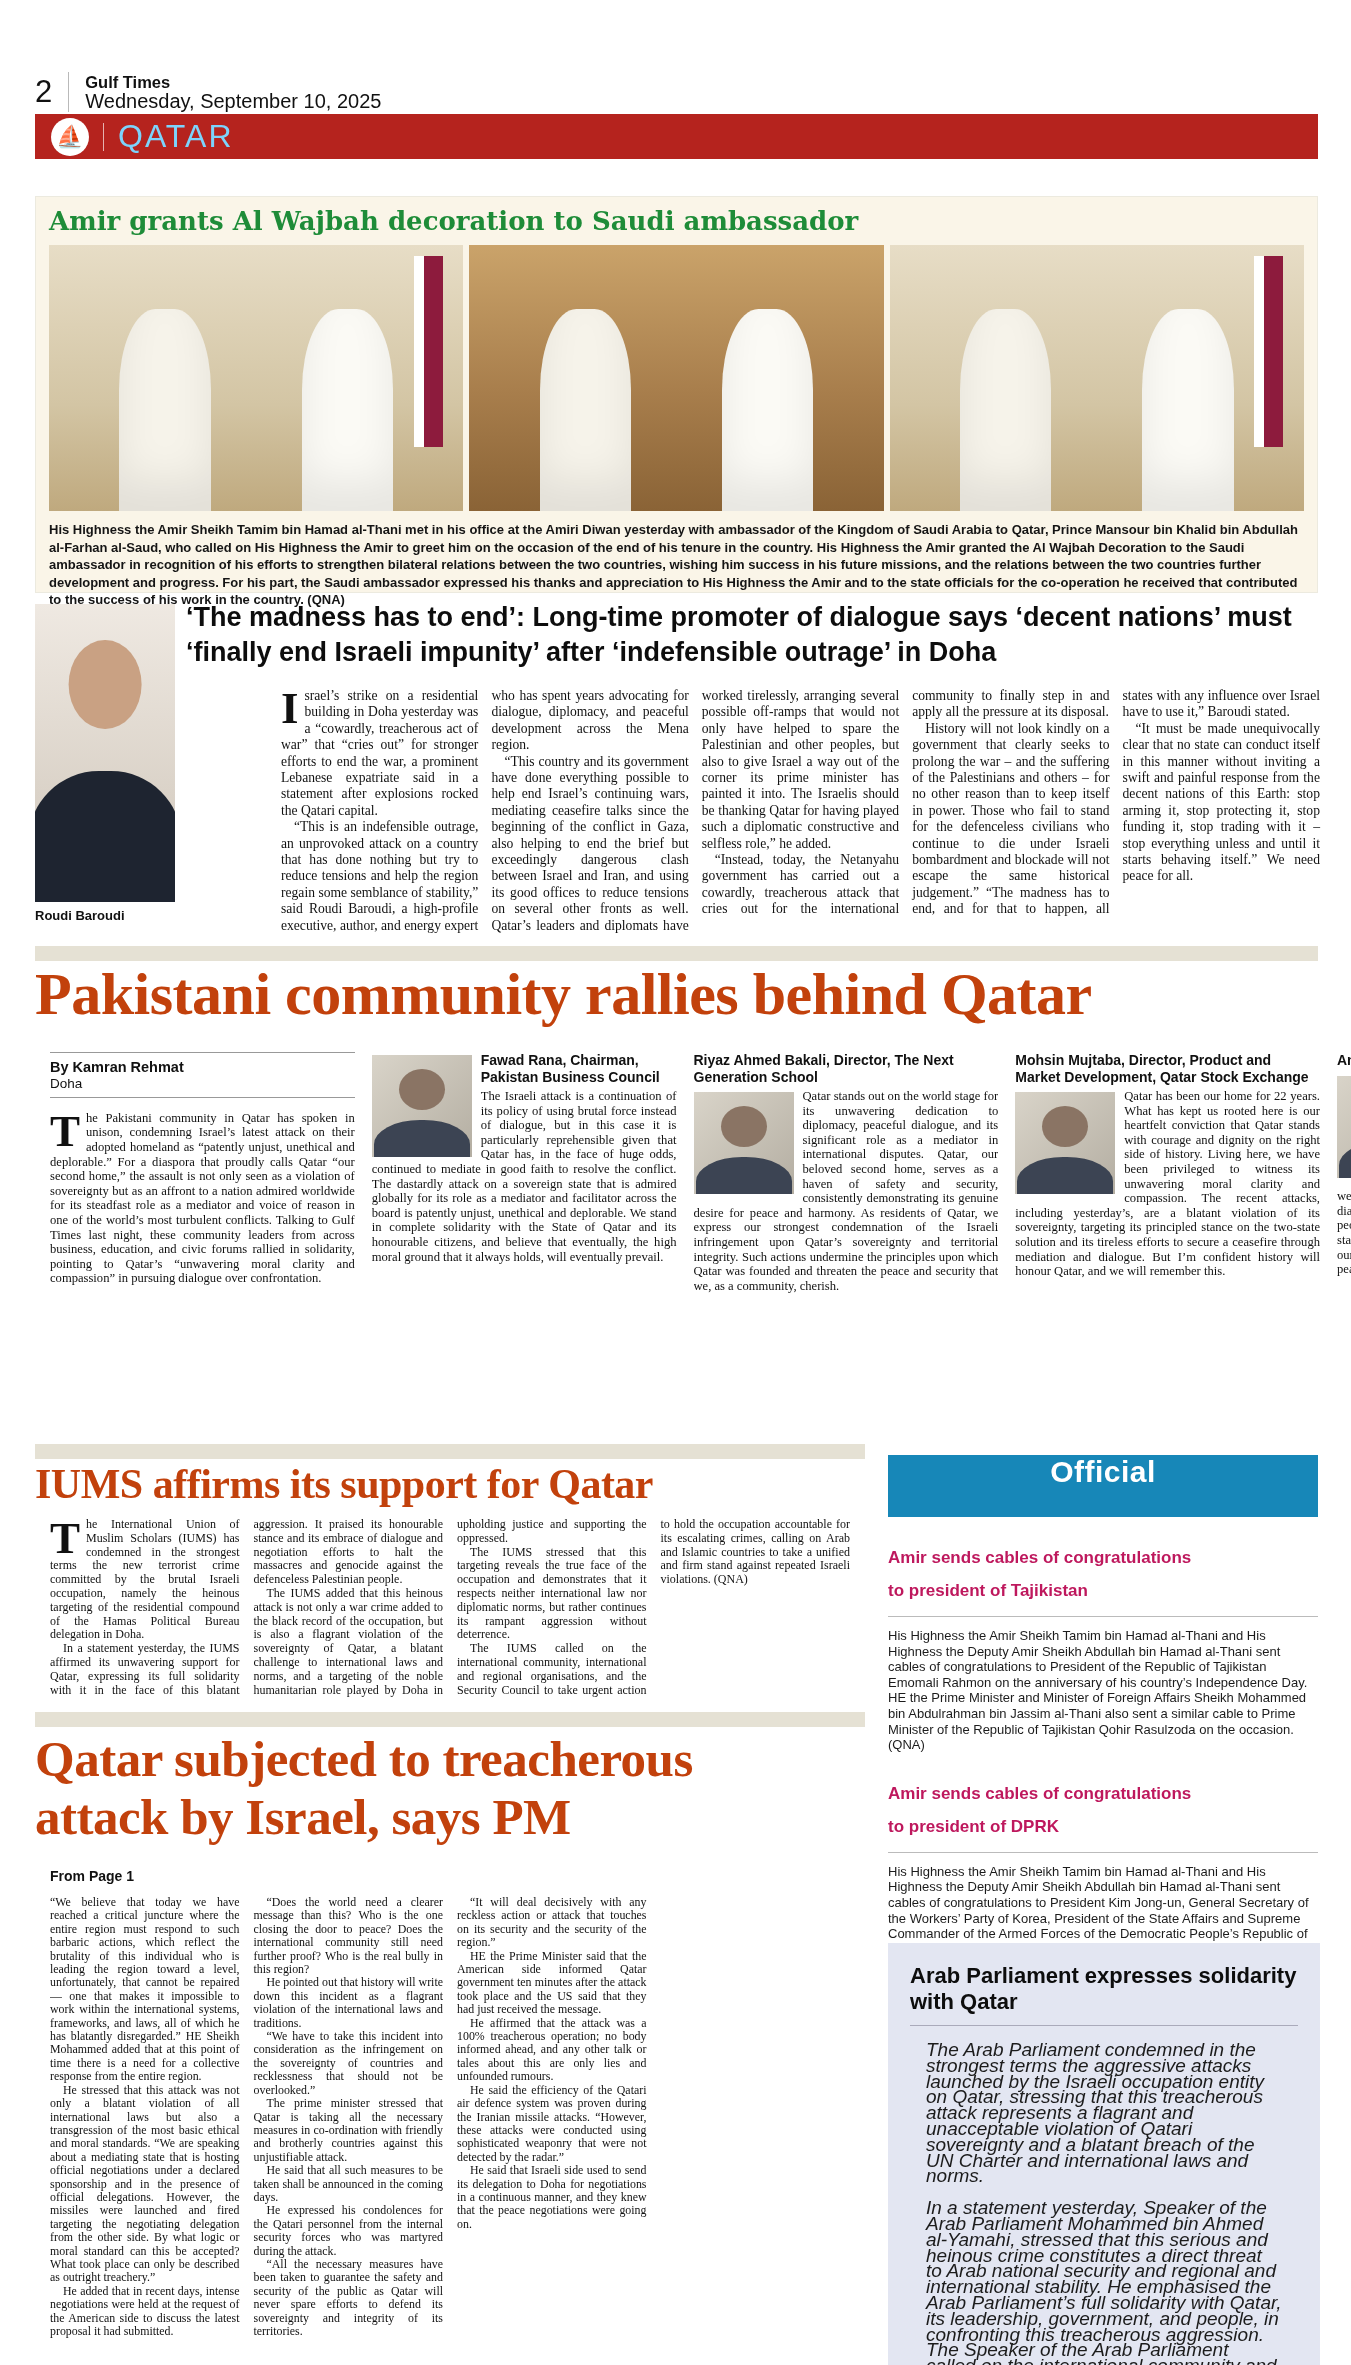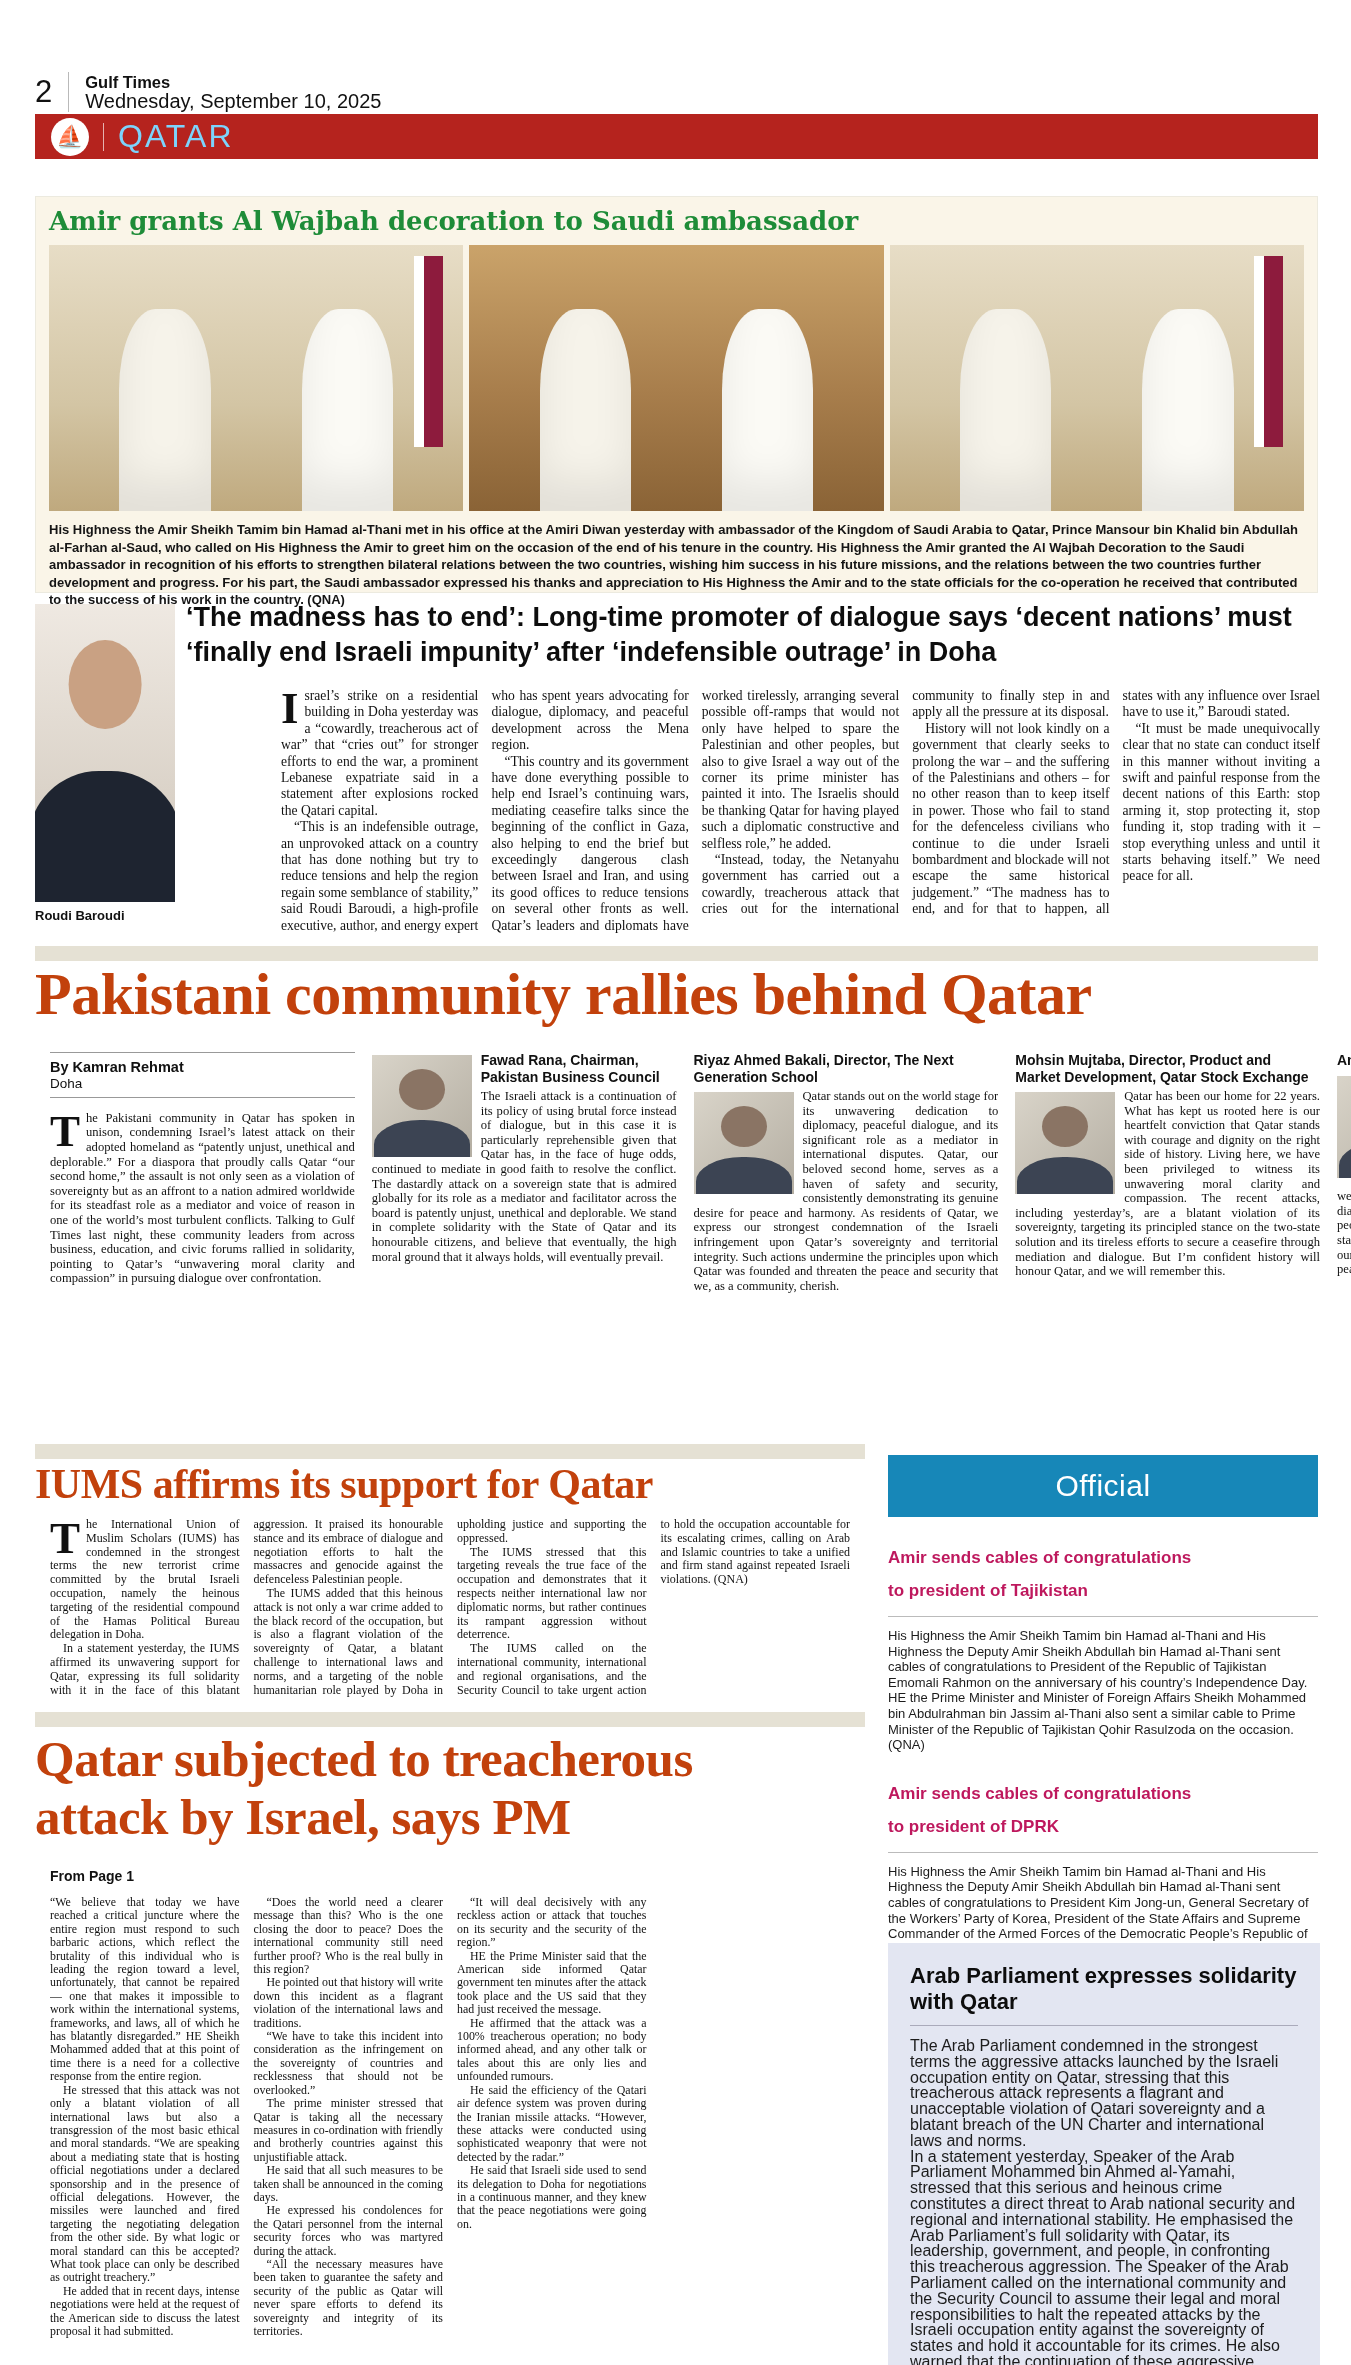--- a/index.html
+++ b/index.html
@@ -77,38 +77,38 @@
   .vname{font-family:"Liberation Sans",sans-serif;font-weight:bold;font-size:14px;
        line-height:16.5px;margin:0 0 4px 0;text-indent:0;text-align:left;}
   .voice p.vt{margin:0;text-indent:0;}
   
   .iums-body{position:absolute;left:50px;top:1518px;width:800px;height:182px;overflow:hidden;
        column-count:4;column-gap:14px;column-fill:auto;
        font-family:"Liberation Serif",serif;font-size:12px;line-height:13.8px;
        text-align:justify;hyphens:auto;}
   
   .official{position:absolute;left:888px;top:1455px;width:430px;}
-  .off-head{height:62px;background:#1787b8;color:#fff;display:flex;align-items:center;
-       justify-content:center;font-weight:normal;font-size:30px;letter-spacing:.5px;}
+  .off-head{height:62px;background:#1787b8;color:#fff;display:flex;
+       justify-content:center;font-weight:bold;font-size:30px;letter-spacing:.5px;}
   .cable{margin-top:24px;}
   .cable-title{font-weight:bold;font-size:17px;line-height:33px;margin:0;color:#be185d;}
   .cable-rule{height:1px;background:#bbb;margin:9px 0 11px 0;}
   .cable-body{font-size:13px;line-height:15.6px;margin:0;color:#1c1c1c;text-align:left;}
   
   .pm-body{position:absolute;left:50px;top:1896px;width:800px;height:455px;overflow:hidden;
        column-count:4;column-gap:14px;column-fill:auto;
        font-family:"Liberation Serif",serif;font-size:11.9px;line-height:13.4px;
        text-align:justify;hyphens:auto;}
   .frompage{position:absolute;left:50px;top:1868px;font-weight:bold;font-size:14px;}
   
   .arabbox{position:absolute;left:888px;top:1943px;width:432px;box-sizing:border-box;
        background:#e3e6f2;padding:20px 22px 22px 22px;}
   .arab-title{font-weight:bold;font-size:22px;margin:0;color:#0d0d0d;}
   .arab-rule{height:1px;background:#aab;margin:10px 0 12px 0;}
-  .arab-body p{font-size:16px;line-height:15.8px;margin:0;color:#1c1c1c;}
+  .arab-body p{font-size:19px;line-height:15.8px;margin:16px;color:#1c1c1c;font-style:italic;}
 </style>
 </head>
 <body>
 
 <div class="page">
 
   <div class="masthead">
     <div class="pagenum">2</div>
     <div class="mast-div"></div>
     <div class="pub">

